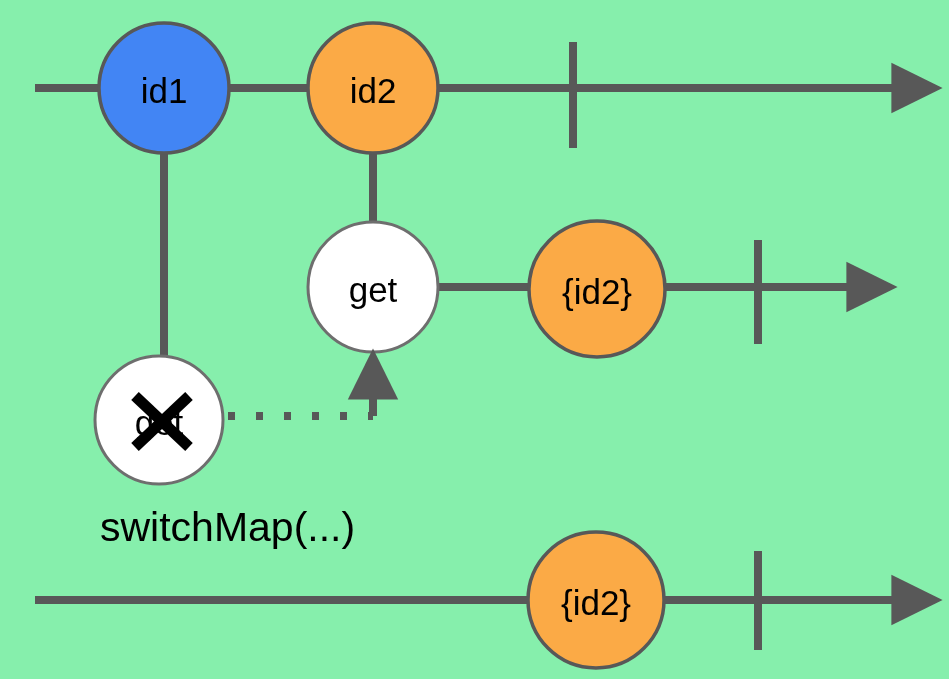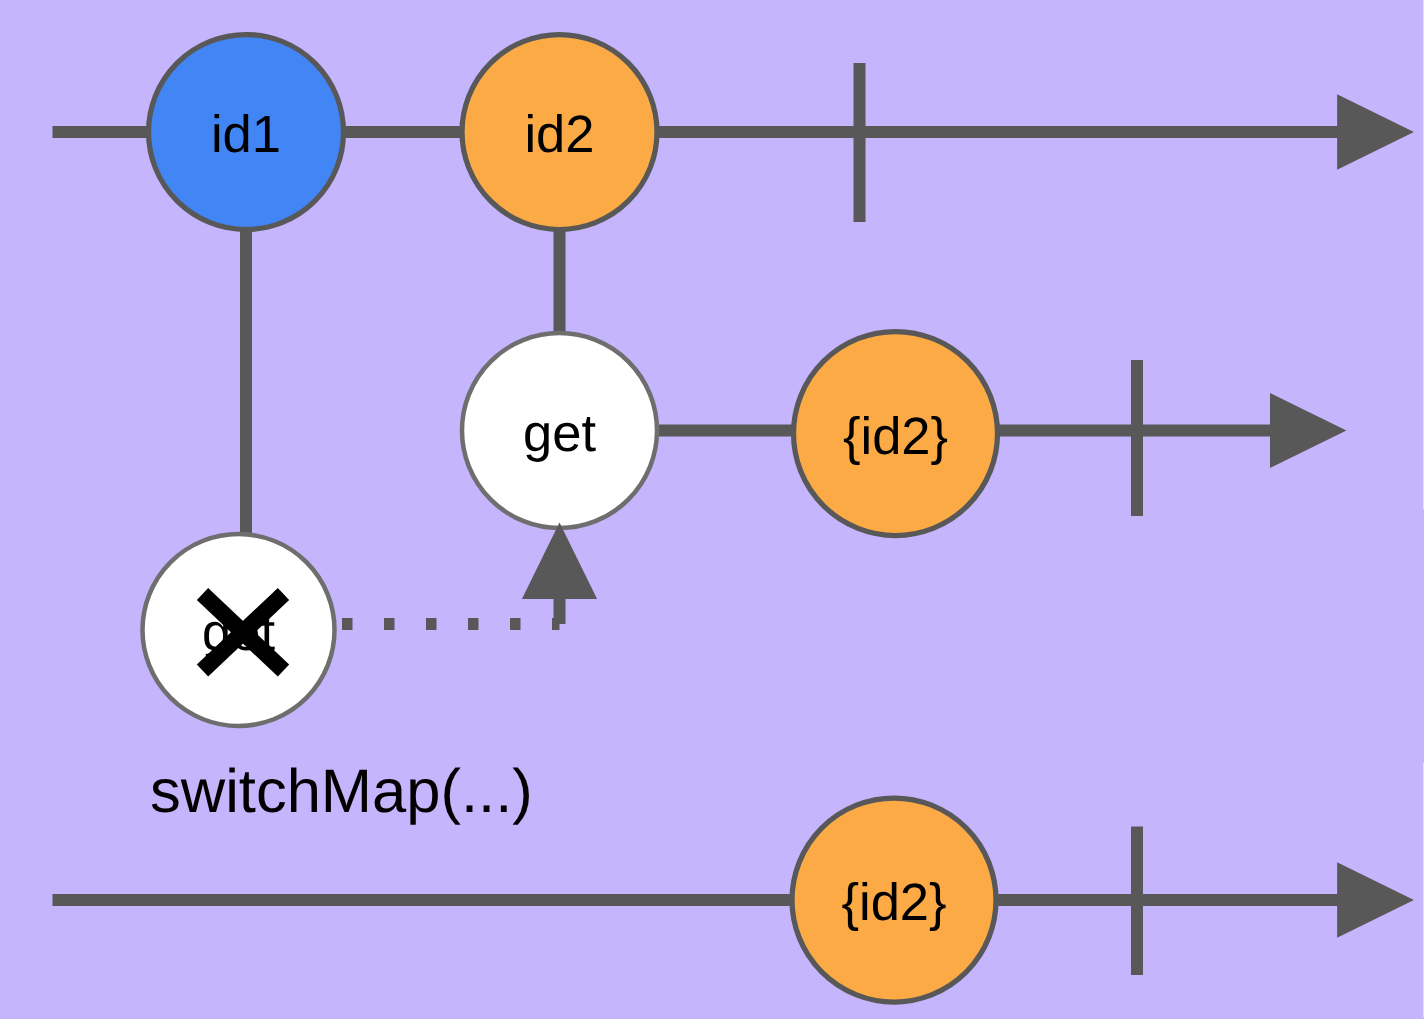--- a/index.html
+++ b/index.html
@@ -8,21 +8,21 @@
     padding: 0;
     background: #ffffff;
   }
   body {
     font-family: "Liberation Sans", sans-serif;
   }
   #stage {
     position: relative;
     width: 949px;
     height: 679px;
-    background: #c4b5fd;
+    background: #86efac;
     overflow: hidden;
   }
   #stage svg {
     position: absolute;
     top: 0;
     left: 0;
     width: 949px;
     height: 679px;
     display: block;
   }

